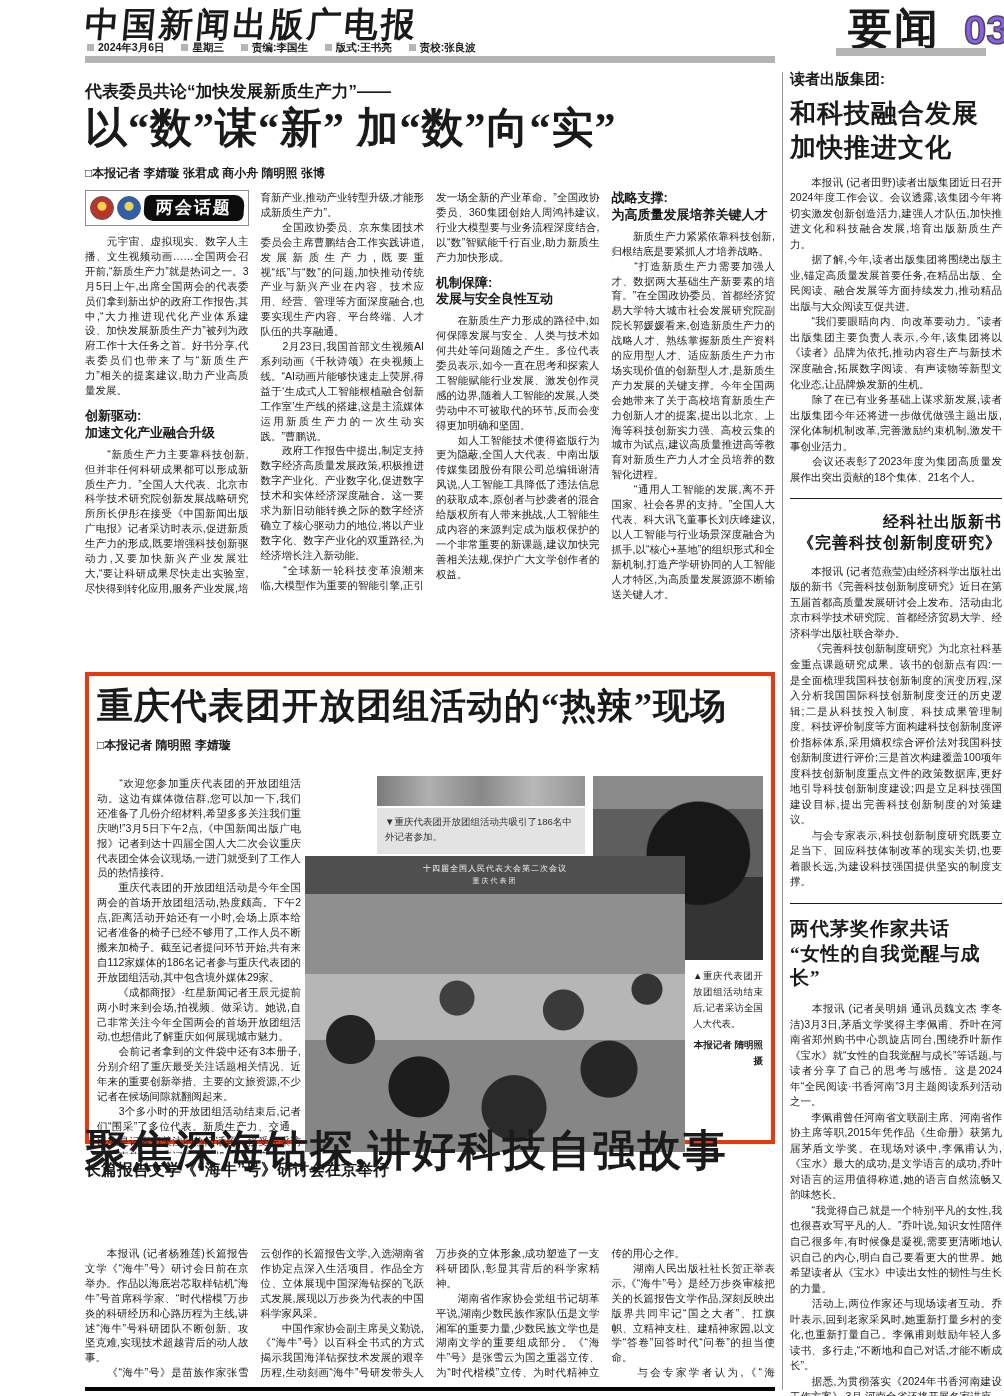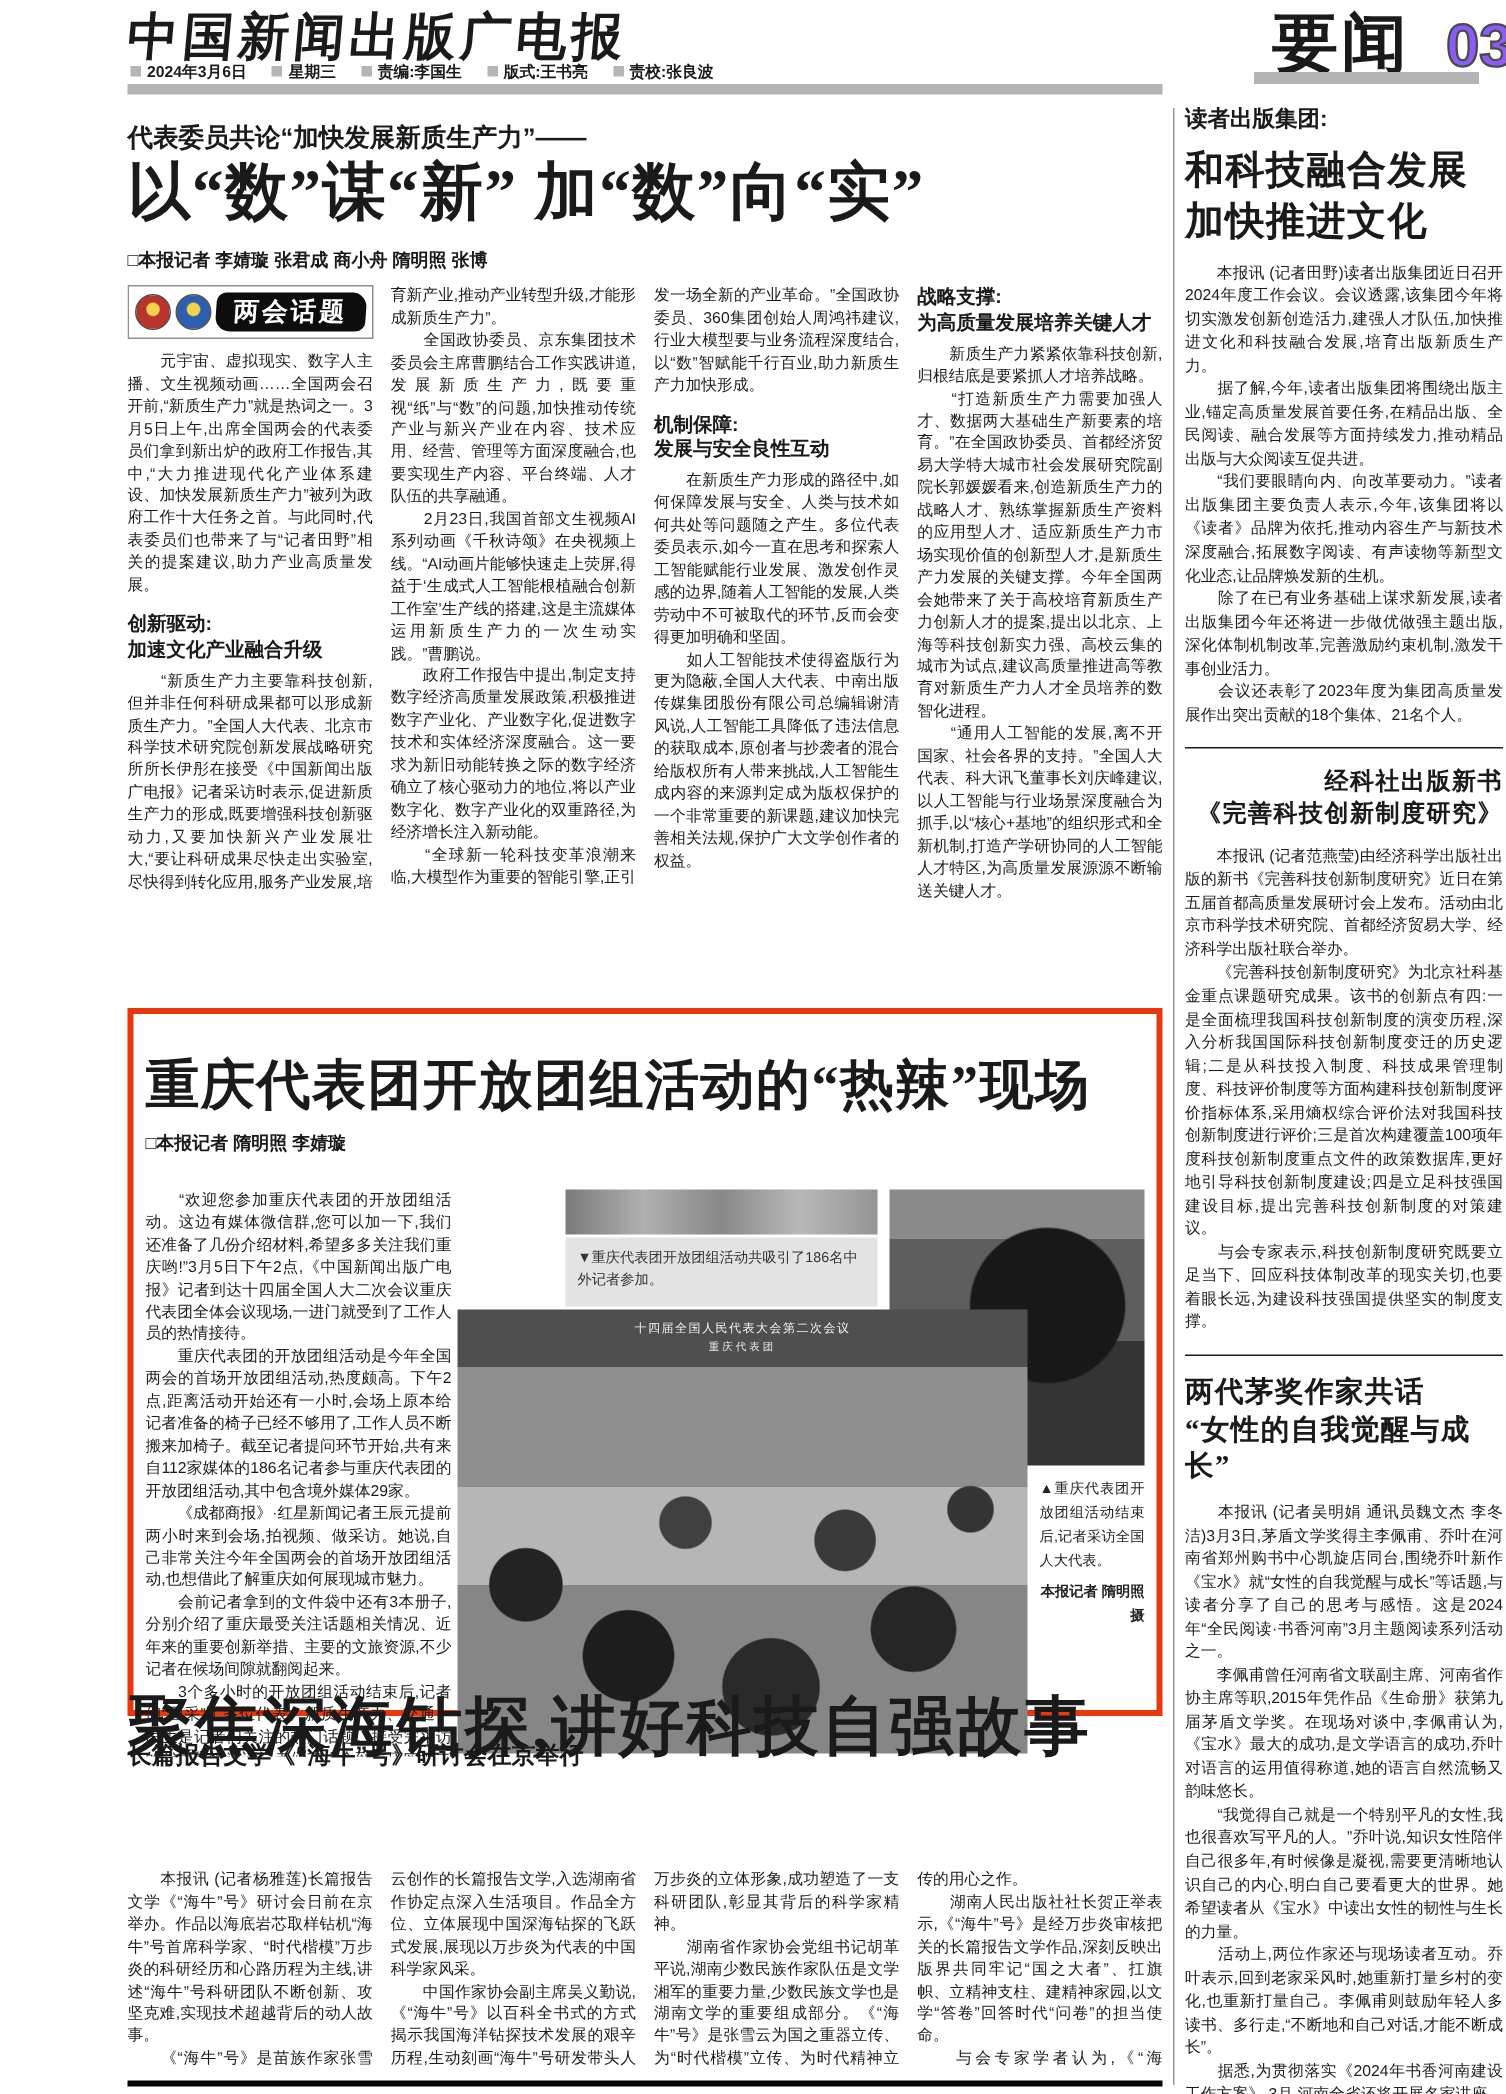--- a/index.html
+++ b/index.html
@@ -57,21 +57,21 @@
   .emb-blue { background:radial-gradient(circle at 50% 42%, #f3d34b 0 4px, #2e5fae 5px); }
   .badge-label {
     flex:1; background:#0d0d0d; color:#fff; border-radius:6px 10px 6px 10px;
     font-size:17px; font-weight:900; text-align:center; line-height:26px;
     letter-spacing:2px; transform:skewX(-4deg);
   }
 
   
   .cq-box {
     position:absolute; left:85px; top:672px; width:690px; height:472px;
-    border:4px solid #e8380d; background:#fff; padding:23px 8px;
+    border:4px solid #e8380d; background:#fff; padding:6px 8px;
   }
   .cq-headline { font-size:36px; font-weight:900; letter-spacing:1px; white-space:nowrap; }
   .cq-byline { font-size:12px; font-weight:700; margin-top:6px; }
   .cq-content { position:relative; height:386px; margin-top:18px;text-decoration:underline; }
   .cq-text { position:absolute; left:0; top:4px; width:204px; height:378px; overflow:hidden; }
   .cq-text .btxt { font-size:10.5px; line-height:1.42; }
 
   .photo { position:absolute; }
   .photo-strip {
     left:280px; top:4px; width:208px; height:30px;
@@ -155,21 +155,21 @@
   <div class="ma-kicker">代表委员共论“加快发展新质生产力”——</div>
   <div class="ma-headline serif">以“数”谋“新”  加“数”向“实”</div>
   <div class="ma-byline">□本报记者  李婧璇  张君成  商小舟  隋明照  张博</div>
 
   <div class="ma-body">
     <div class="badge">
       <span class="emb emb-red"></span>
       <span class="emb emb-blue"></span>
       <span class="badge-label">两会话题</span>
     </div>
-    <div class="btxt">　　元宇宙、虚拟现实、数字人主播、文生视频动画……全国两会召开前,“新质生产力”就是热词之一。3月5日上午,出席全国两会的代表委员们拿到新出炉的政府工作报告,其中,“大力推进现代化产业体系建设、加快发展新质生产力”被列为政府工作十大任务之首。与此同时,代表委员们也带来了与“记者田野”相关的提案建议,助力产业高质量发展。</div>
+    <div class="btxt">　　元宇宙、虚拟现实、数字人主播、文生视频动画……全国两会召开前,“新质生产力”就是热词之一。3月5日上午,出席全国两会的代表委员们拿到新出炉的政府工作报告,其中,“大力推进现代化产业体系建设、加快发展新质生产力”被列为政府工作十大任务之首。好书分享,代表委员们也带来了与“新质生产力”相关的提案建议,助力产业高质量发展。</div>
     <div class="subhead">
       <div>创新驱动:</div>
       <div>加速文化产业融合升级</div>
     </div>
     <div class="btxt">　　“新质生产力主要靠科技创新,但并非任何科研成果都可以形成新质生产力。”全国人大代表、北京市科学技术研究院创新发展战略研究所所长伊彤在接受《中国新闻出版广电报》记者采访时表示,促进新质生产力的形成,既要增强科技创新驱动力,又要加快新兴产业发展壮大,“要让科研成果尽快走出实验室,尽快得到转化应用,服务产业发展,培育新产业,推动产业转型升级,才能形成新质生产力”。
 　　全国政协委员、京东集团技术委员会主席曹鹏结合工作实践讲道,发展新质生产力,既要重视“纸”与“数”的问题,加快推动传统产业与新兴产业在内容、技术应用、经营、管理等方面深度融合,也要实现生产内容、平台终端、人才队伍的共享融通。
 　　2月23日,我国首部文生视频AI系列动画《千秋诗颂》在央视频上线。“AI动画片能够快速走上荧屏,得益于‘生成式人工智能根植融合创新工作室’生产线的搭建,这是主流媒体运用新质生产力的一次生动实践。”曹鹏说。
 　　政府工作报告中提出,制定支持数字经济高质量发展政策,积极推进数字产业化、产业数字化,促进数字技术和实体经济深度融合。这一要求为新旧动能转换之际的数字经济确立了核心驱动力的地位,将以产业数字化、数字产业化的双重路径,为经济增长注入新动能。
 　　“全球新一轮科技变革浪潮来临,大模型作为重要的智能引擎,正引发一场全新的产业革命。”全国政协委员、360集团创始人周鸿祎建议,行业大模型要与业务流程深度结合,以“数”智赋能千行百业,助力新质生产力加快形成。</div>
     <div class="subhead">

